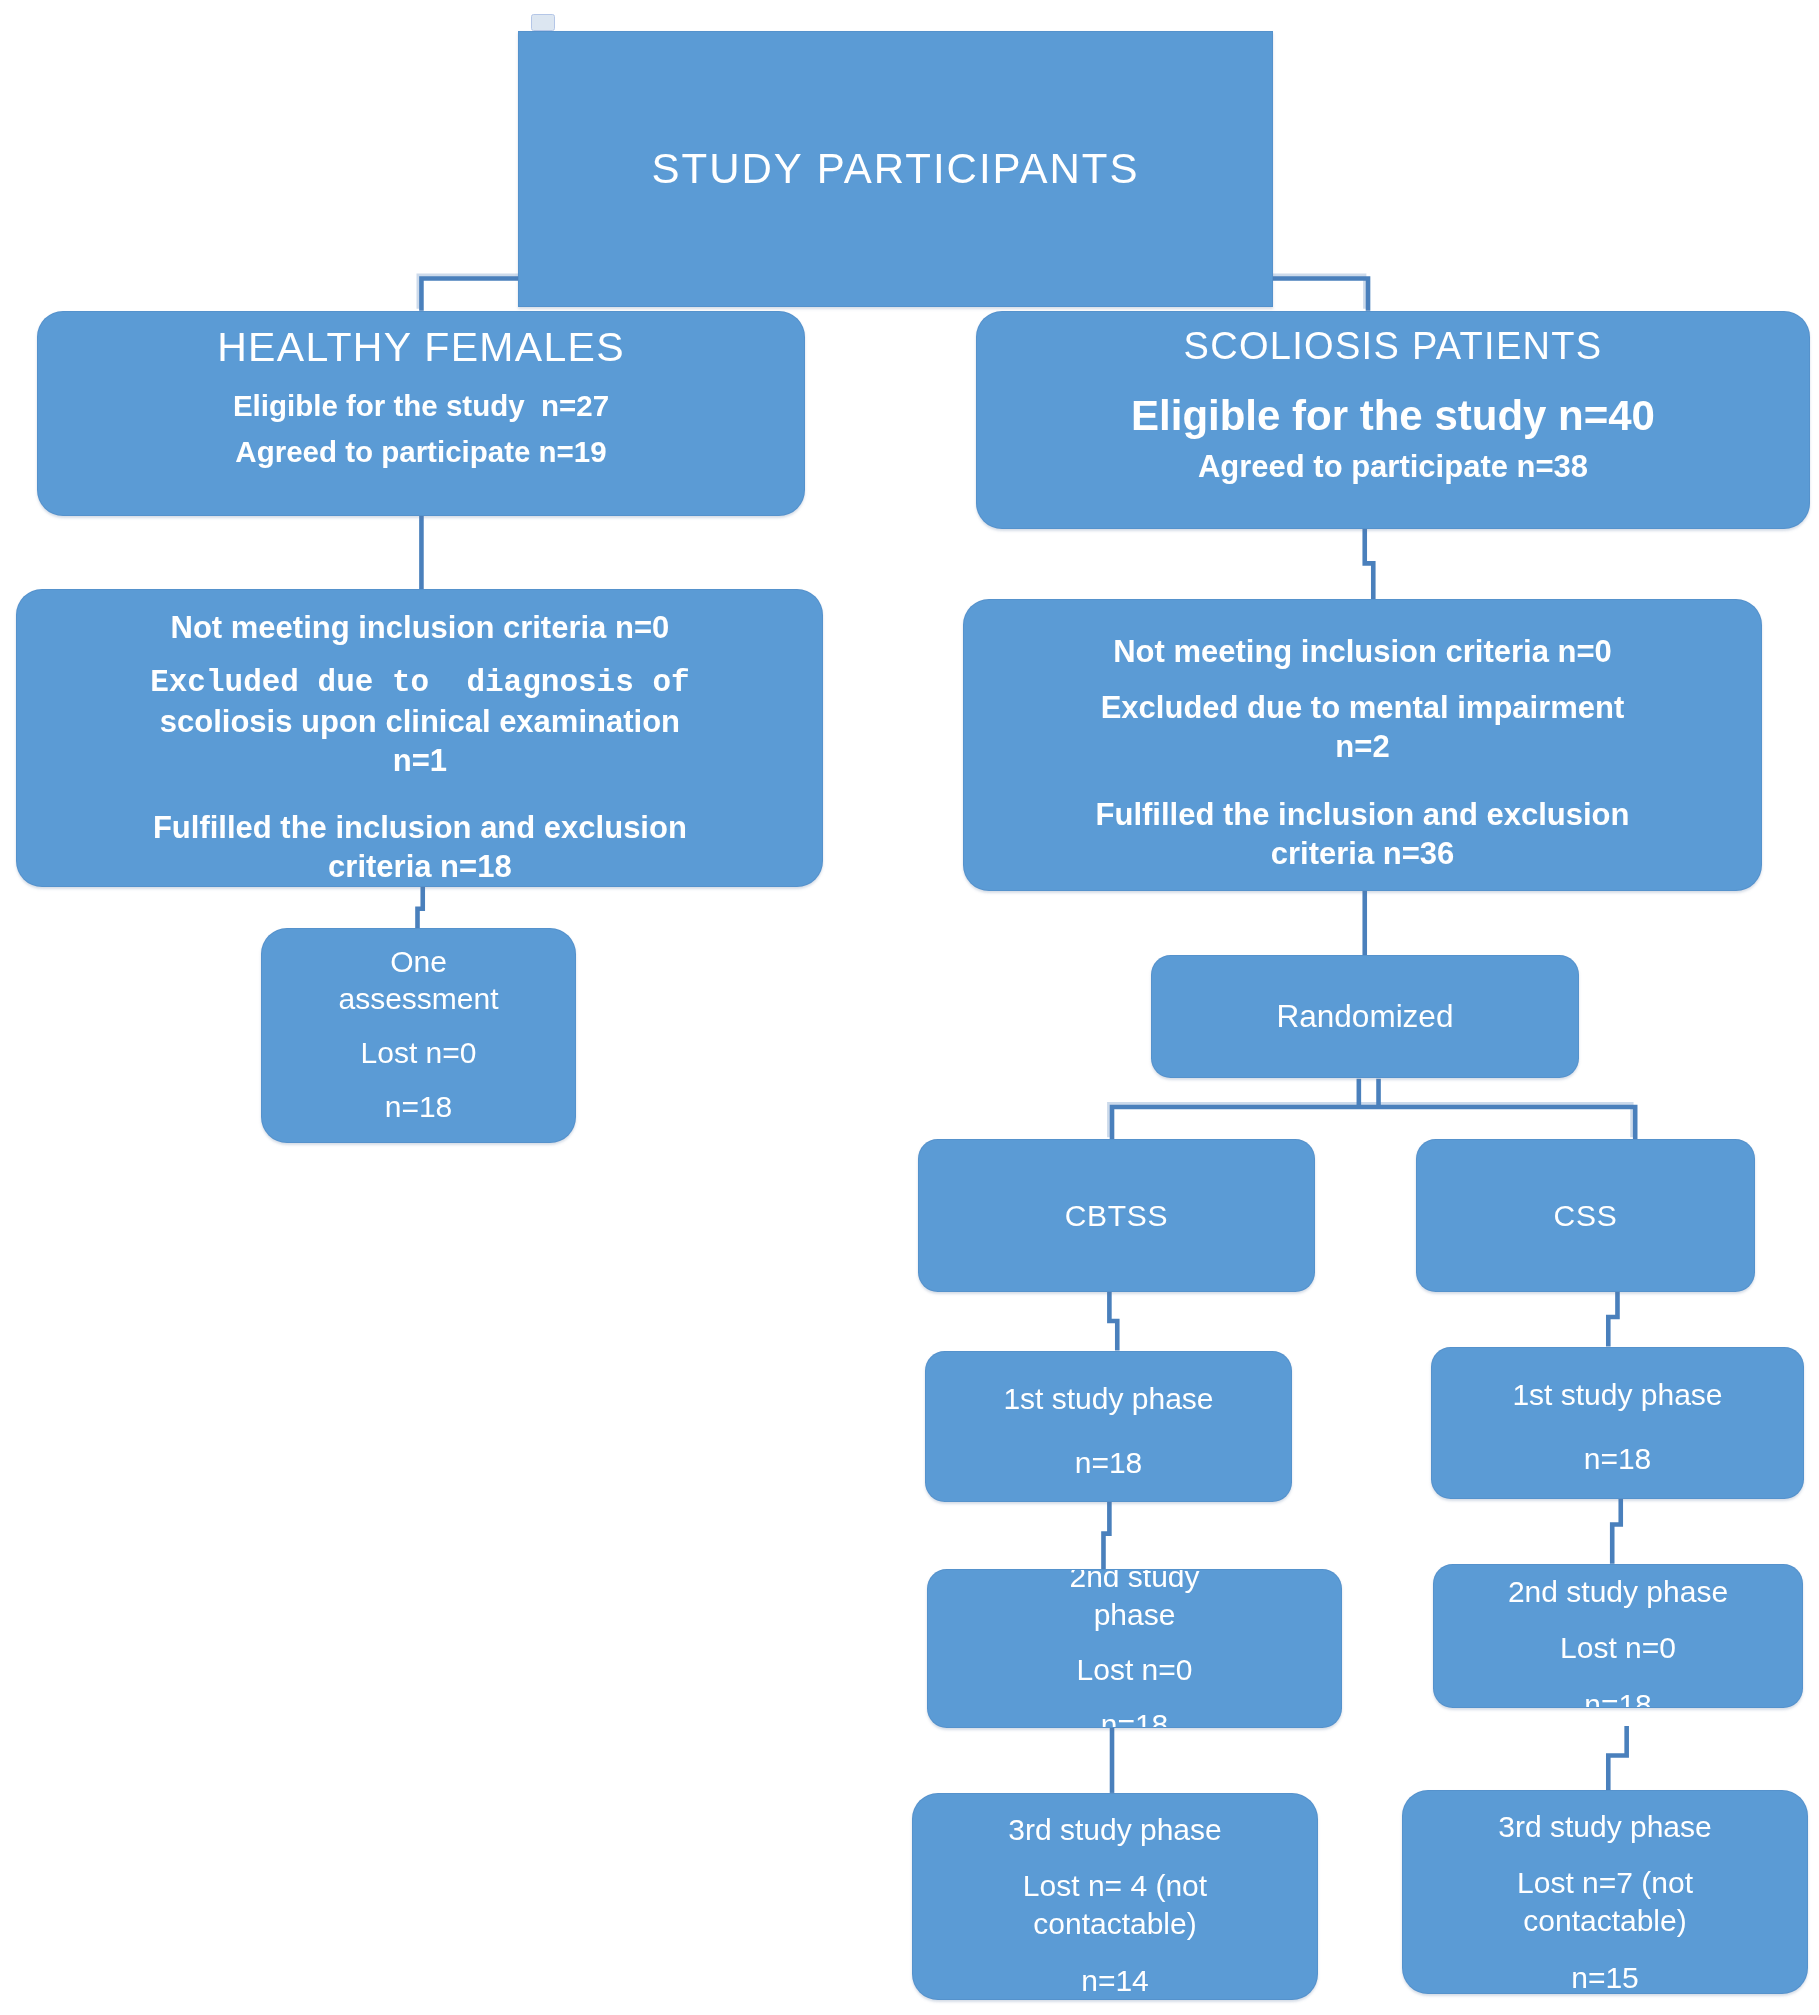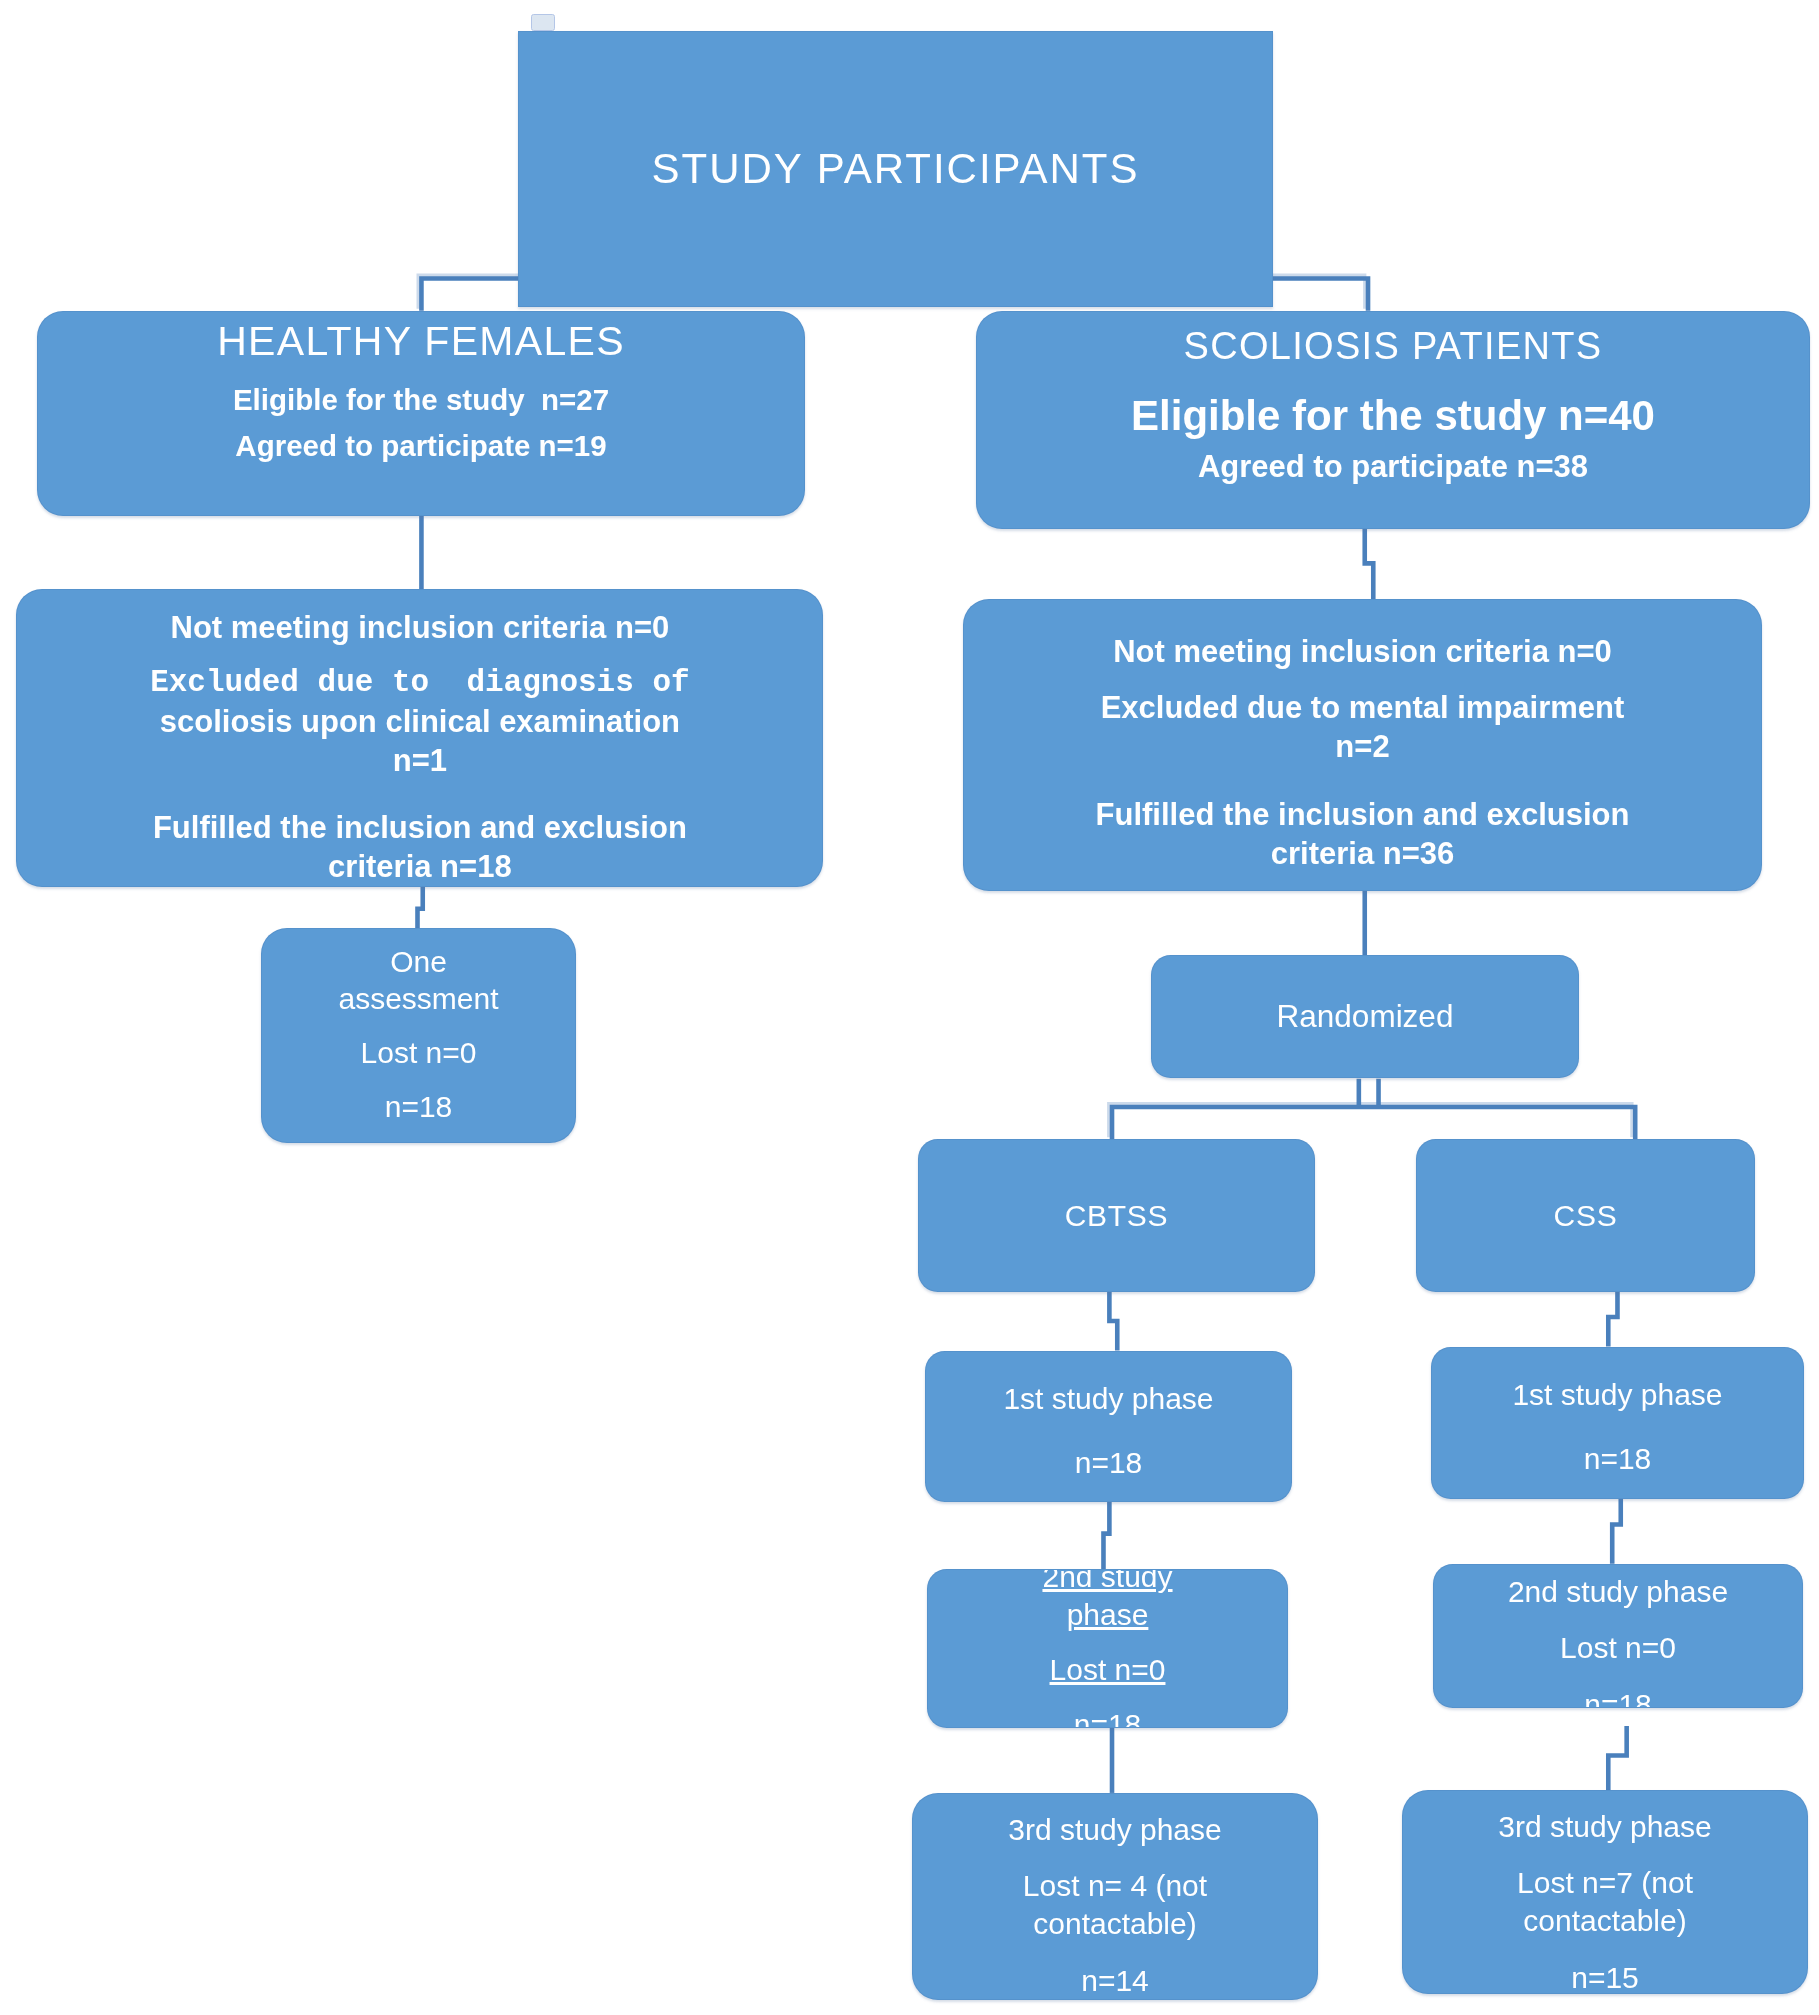--- a/index.html
+++ b/index.html
@@ -33,21 +33,21 @@
     box-shadow:0 2px 2.6px rgba(90,120,160,.25);
   }
   .round{border-radius:26px;}
   .round-sm{border-radius:19.7px;}
   .square{border-radius:0;}
   .t{white-space:pre;}
   
   #top-box{left:518px;top:31px;width:755px;height:276px;display:flex;align-items:center;justify-content:center;font-size:42px;letter-spacing:2px;}
   #artifact{position:absolute;left:531px;top:14.4px;width:22px;height:14.4px;background:var(--artifact-fill);border:1.3px solid var(--artifact-border);border-radius:2.6px;z-index:1;}
   
-  #healthy-box{left:37px;top:311px;width:768px;height:205px;padding-top:6px;}
+  #healthy-box{left:37px;top:311px;width:768px;height:205px;padding-top:12px;}
   #healthy-box .title{font-size:41px;letter-spacing:1.3px;}
   #healthy-box .l1{font-size:29.5px;font-weight:bold;margin-top:18.4px;}
   #healthy-box .l2{font-size:29.5px;font-weight:bold;margin-top:11.8px;}
   
   #scoliosis-box{left:976px;top:311px;width:834px;height:218px;padding-top:13px;}
   #scoliosis-box .title{font-size:38px;letter-spacing:1.3px;}
   #scoliosis-box .l1{font-size:42px;font-weight:bold;margin-top:24px;}
   #scoliosis-box .l2{font-size:31px;font-weight:bold;margin-top:9.2px;}
   
   .screen{font-size:31px;font-weight:bold;line-height:39px;}
@@ -64,21 +64,21 @@
   #randomized-box{left:1151px;top:955px;width:428px;height:123px;display:flex;align-items:center;justify-content:center;font-size:31.5px;}
   
   #cbtss-box,#css-box{display:flex;align-items:center;justify-content:center;font-size:30px;letter-spacing:0.7px;}
   #cbtss-box{left:918px;top:1139px;width:397px;height:153px;}
   #css-box{left:1416px;top:1139px;width:339px;height:153px;}
   
   .phase{font-size:30px;line-height:38px;}
   #c1-box{left:925px;top:1351px;width:367px;height:151px;padding-top:27.6px;}
   #s1-box{left:1431px;top:1347px;width:373px;height:152px;padding-top:27.6px;}
   #c1-box .gap,#s1-box .gap{margin-top:26px;}
-  #c2-box{left:927px;top:1569px;width:361px;height:159px;overflow:hidden;text-decoration:underline;}
+  #c2-box{left:927px;top:1569px;width:415px;height:159px;overflow:hidden;}
   #c2-box .inner{margin-top:-11.8px;}
   #c2-box .gap{margin-top:17px;}
   #s2-box{left:1433px;top:1564px;width:370px;height:144px;padding-top:7.9px;overflow:hidden;}
   #s2-box .gap{margin-top:18.4px;}
   #c3-box{left:912px;top:1793px;width:406px;height:207px;padding-top:17px;}
   #s3-box{left:1402px;top:1790px;width:406px;height:204px;padding-top:17px;}
   #c3-box .gap,#s3-box .gap{margin-top:18.4px;}
 </style>
 </head>
 <body>

